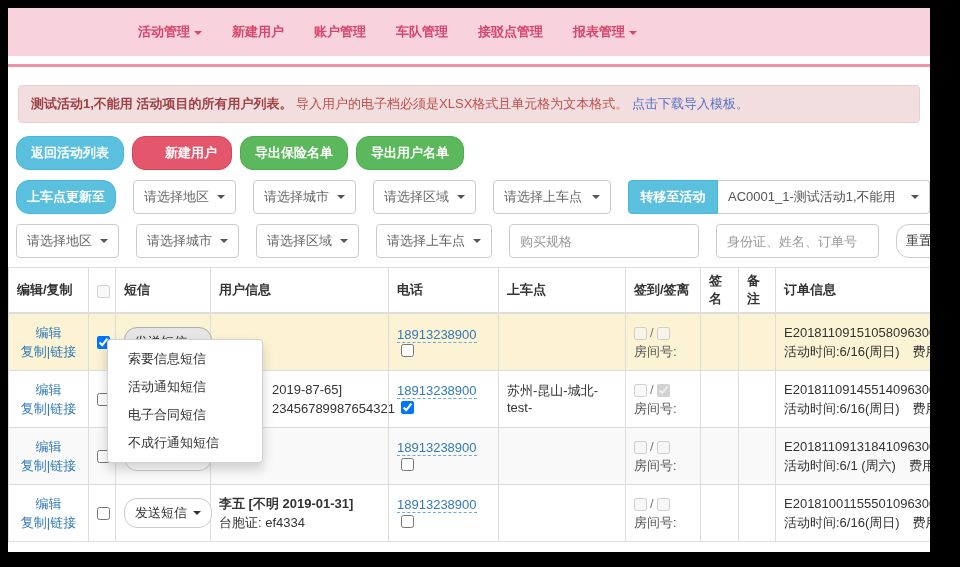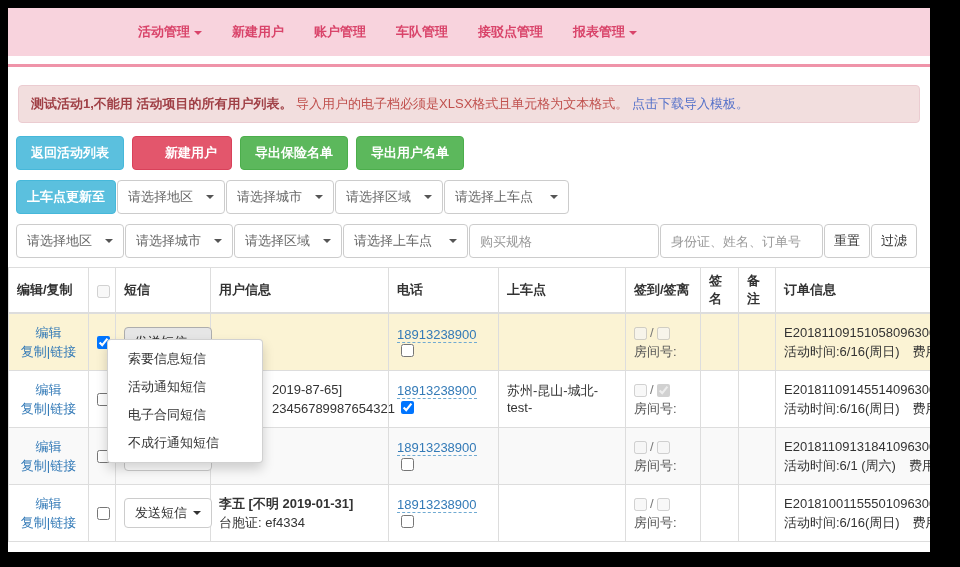--- a/index.html
+++ b/index.html
@@ -17,28 +17,28 @@
   
   .alert { margin:18px 10px 0 10px; background:#f2dede; border:1px solid #ebccd1; border-radius:4px;
            padding:9px 12px; font-size:13px; white-space:nowrap; overflow:hidden; }
   .alert b { color:#a04046; }
   .alert .msg { color:#c0504d;margin-top:36px; }
   .alert a { color:#5470c9; text-decoration:none; cursor:pointer; }
 
   
   .actions { margin:13px 8px 0 8px; display:flex; gap:8px; }
   .btn { display:inline-flex; align-items:center; justify-content:center; height:34px; padding:0 14px;
-         font-size:13px; font-weight:bold; border-radius:4px; border:1px solid transparent; cursor:pointer; white-space:nowrap; }
+         font-size:13px; font-weight:bold; border-radius:13px; border:1px solid transparent; cursor:pointer; white-space:nowrap; }
   .btn-info    { background:#5bc0de; border-color:#46b8da; color:#fff; }
   .btn-danger  { background:#e3566c; border-color:#d9415a; color:#fff;padding-left:32px; }
   .btn-success { background:#5cb85c; border-color:#4cae4c; color:#fff; }
   .btn-default { background:#fff; border-color:#ccc; color:#333; font-weight:normal; }
 
   
-  .filter-row { margin:10px 0 0 8px; display:flex; gap:1px; align-items:center; white-space:nowrap; }
+  .filter-row { margin:10px 0 0 8px; display:flex; gap:17px; align-items:center; white-space:nowrap; }
   .sel { display:inline-flex; align-items:center; justify-content:space-between; height:34px; padding:0 10px;
          background:#fff; border:1px solid #ccc; border-radius:4px; font-size:13px; color:#666; cursor:pointer; }
   .sel .caret-d { width:0; height:0; margin-left:8px; border-left:4px solid transparent; border-right:4px solid transparent; border-top:4px solid #555; }
   .inp { height:34px; border:1px solid #ccc; border-radius:4px; padding:4px 10px; font-size:13px; color:#333;
          font-family:"Liberation Sans","DejaVu Sans",sans-serif; }
   .inp::placeholder { color:#999; }
   .group { display:inline-flex; }
   .group .btn { border-radius:4px 0 0 4px; }
   .group .sel { border-radius:0 4px 4px 0; border-left:none; color:#555; }
 
@@ -113,20 +113,27 @@
           <span class="caret-d"></span>
         </div>
       <div class="sel" style="width:108px;">
           <span>请选择区域</span>
           <span class="caret-d"></span>
         </div>
       <div class="sel" style="width:125px;">
           <span>请选择上车点</span>
           <span class="caret-d"></span>
         </div>
+      <div class="group">
+        <button class="btn btn-info" style="width:90px;">转移至活动</button>
+        <div class="sel" style="width:212px;">
+            <span>AC0001_1-测试活动1,不能用</span>
+            <span class="caret-d"></span>
+          </div>
+      </div>
     </div>
 
     <div class="filter-row">
       <div class="sel" style="width:108px;">
           <span>请选择地区</span>
           <span class="caret-d"></span>
         </div>
       <div class="sel" style="width:108px;">
           <span>请选择城市</span>
           <span class="caret-d"></span>

